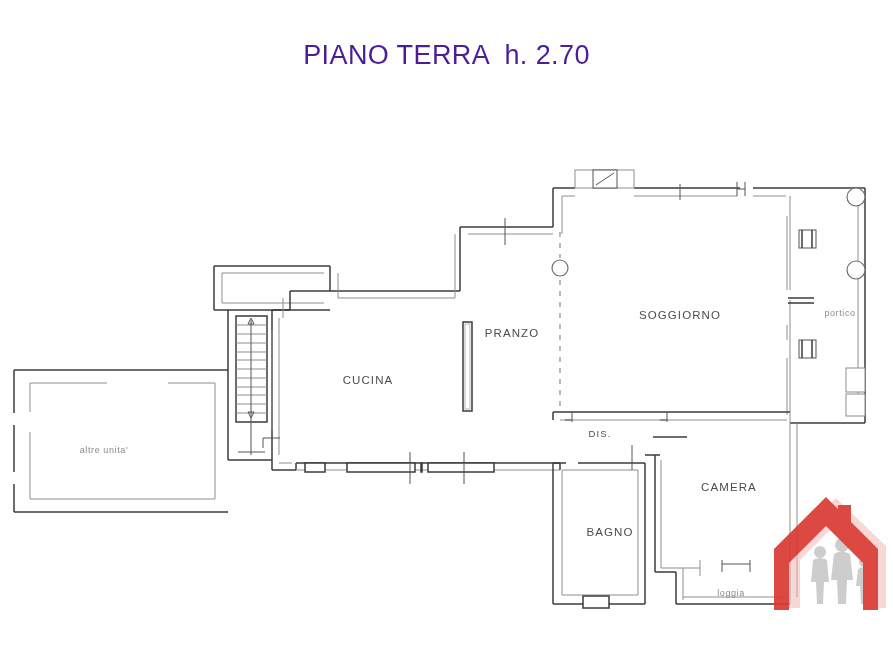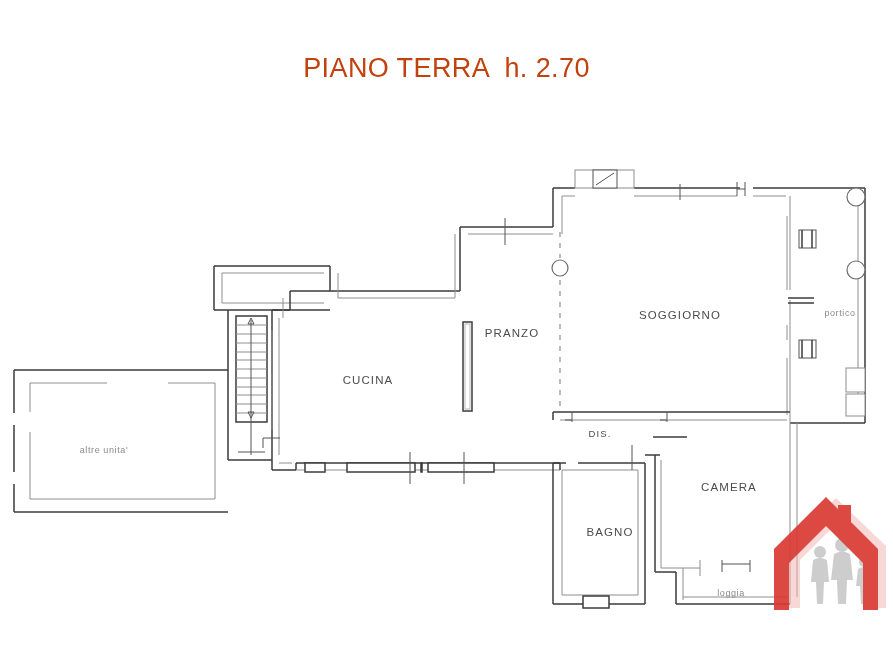--- a/index.html
+++ b/index.html
@@ -17,27 +17,27 @@
   }
   #plan-root {
     position: relative;
     width: 893px;
     height: 670px;
     background: #ffffff;
   }
   #plan-title {
     position: absolute;
     left: 0;
-    top: 53px;
+    top: 40px;
     width: 893px;
     text-align: center;
     font-family: "Liberation Sans", sans-serif;
     font-size: 27px;
     font-weight: 400;
-    color: #c2410c;
+    color: #4c1d95;
     letter-spacing: 0.4px;
     white-space: pre;
   }
   #plan-svg {
     position: absolute;
     left: 0;
     top: 0;
     width: 893px;
     height: 670px;
   }

